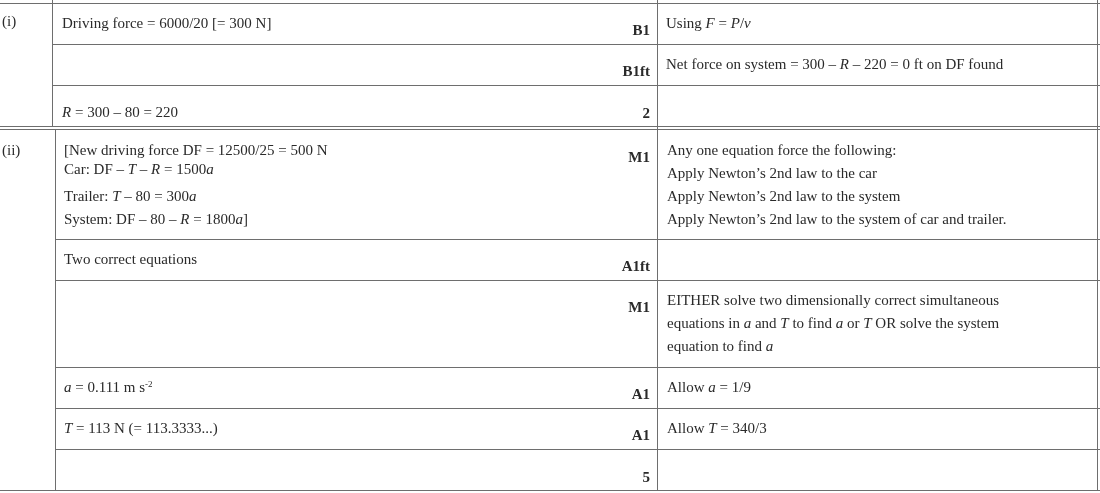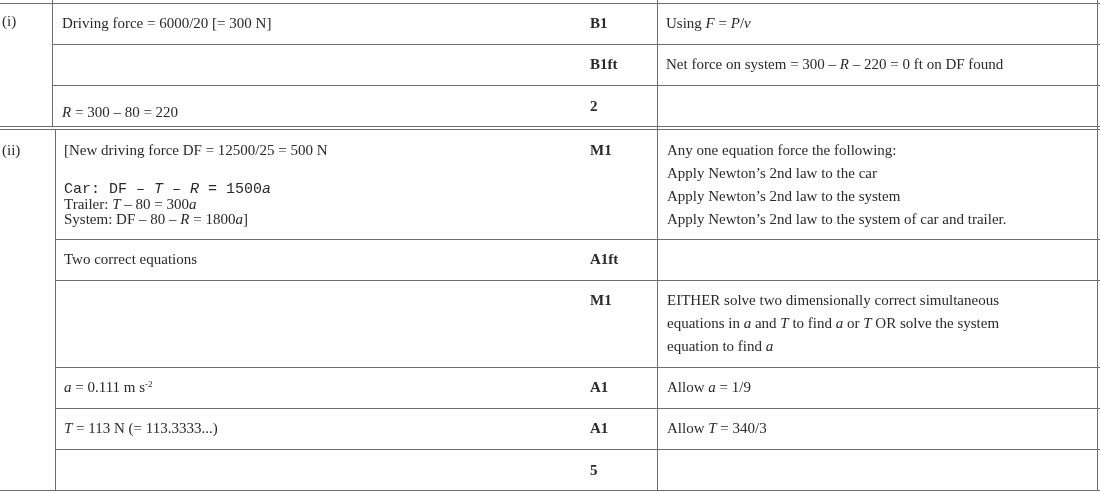--- a/index.html
+++ b/index.html
@@ -2,21 +2,21 @@
 <html><head>
 <meta charset="utf-8">
 <style>
   html, body { margin:0; padding:0; background:#ffffff; }
   body { width:1100px; height:493px; overflow:hidden; position:relative;
          font-family:"Liberation Serif", "DejaVu Serif", serif; color:#2a2a2a; font-size:15px; }
   .grid { position:absolute; left:0; top:0; width:1100px; height:493px; }
   .hline { position:absolute; height:1px; background:#6e6e6e; }
   .vline { position:absolute; width:1px; background:#6e6e6e; }
   .cell { position:absolute; line-height:23px; white-space:nowrap; }
-  .mark { position:absolute; text-align:left; font-weight:bold; line-height:23px; width:60px; }
+  .mark { position:absolute; text-align:right; font-weight:bold; line-height:23px; width:60px;margin-top:7px; }
   i { font-style:italic; }
   sup { font-size:9px; vertical-align:top; position:relative; top:-3px; }
 </style>
 </head>
 <body>
 
 <div class="grid">
 
   <div class="hline" style="left:0;top:3px;width:1100px;"></div>
   <div class="hline" style="left:52px;top:44px;width:1048px;"></div>
@@ -43,22 +43,22 @@
 
   <div class="cell" style="left:62px;top:53px;margin-top:48px;"><i>R</i> = 300 – 80 = 220</div>
   <div class="mark" style="left:590px;top:53px;">B1ft</div>
   <div class="cell" style="left:666px;top:53px;">Net force on system = 300 – <i>R</i> – 220 = 0 ft on DF found</div>
 
   <div class="mark" style="left:590px;top:95px;">2</div>
 
   <div class="cell" style="left:2px;top:139px;">(ii)</div>
 
   <div class="cell" style="left:64px;top:139px;">[New driving force DF = 12500/25 = 500 N</div>
-  <div class="cell" style="left:64px;top:178px;font-family:Liberation Mono, monospace;">Car: DF – <i>T</i> – <i>R</i> = 1500<i>a</i></div>
-  <div class="cell" style="left:64px;top:185px;margin-top:8px;">Trailer: <i>T</i> – 80 = 300<i>a</i></div>
+  <div class="cell" style="left:64px;top:158px;">Car: DF – <i>T</i> – <i>R</i> = 1500<i>a</i></div>
+  <div class="cell" style="left:64px;top:185px;">Trailer: <i>T</i> – 80 = 300<i>a</i></div>
   <div class="cell" style="left:64px;top:208px;">System: DF – 80 – <i>R</i> = 1800<i>a</i>]</div>
   <div class="mark" style="left:590px;top:139px;">M1</div>
   <div class="cell" style="left:667px;top:139px;">Any one equation force the following:</div>
   <div class="cell" style="left:667px;top:162px;">Apply Newton’s 2nd law to the car</div>
   <div class="cell" style="left:667px;top:185px;">Apply Newton’s 2nd law to the system</div>
   <div class="cell" style="left:667px;top:208px;">Apply Newton’s 2nd law to the system of car and trailer.</div>
 
   <div class="cell" style="left:64px;top:248px;">Two correct equations</div>
   <div class="mark" style="left:590px;top:248px;">A1ft</div>
 

